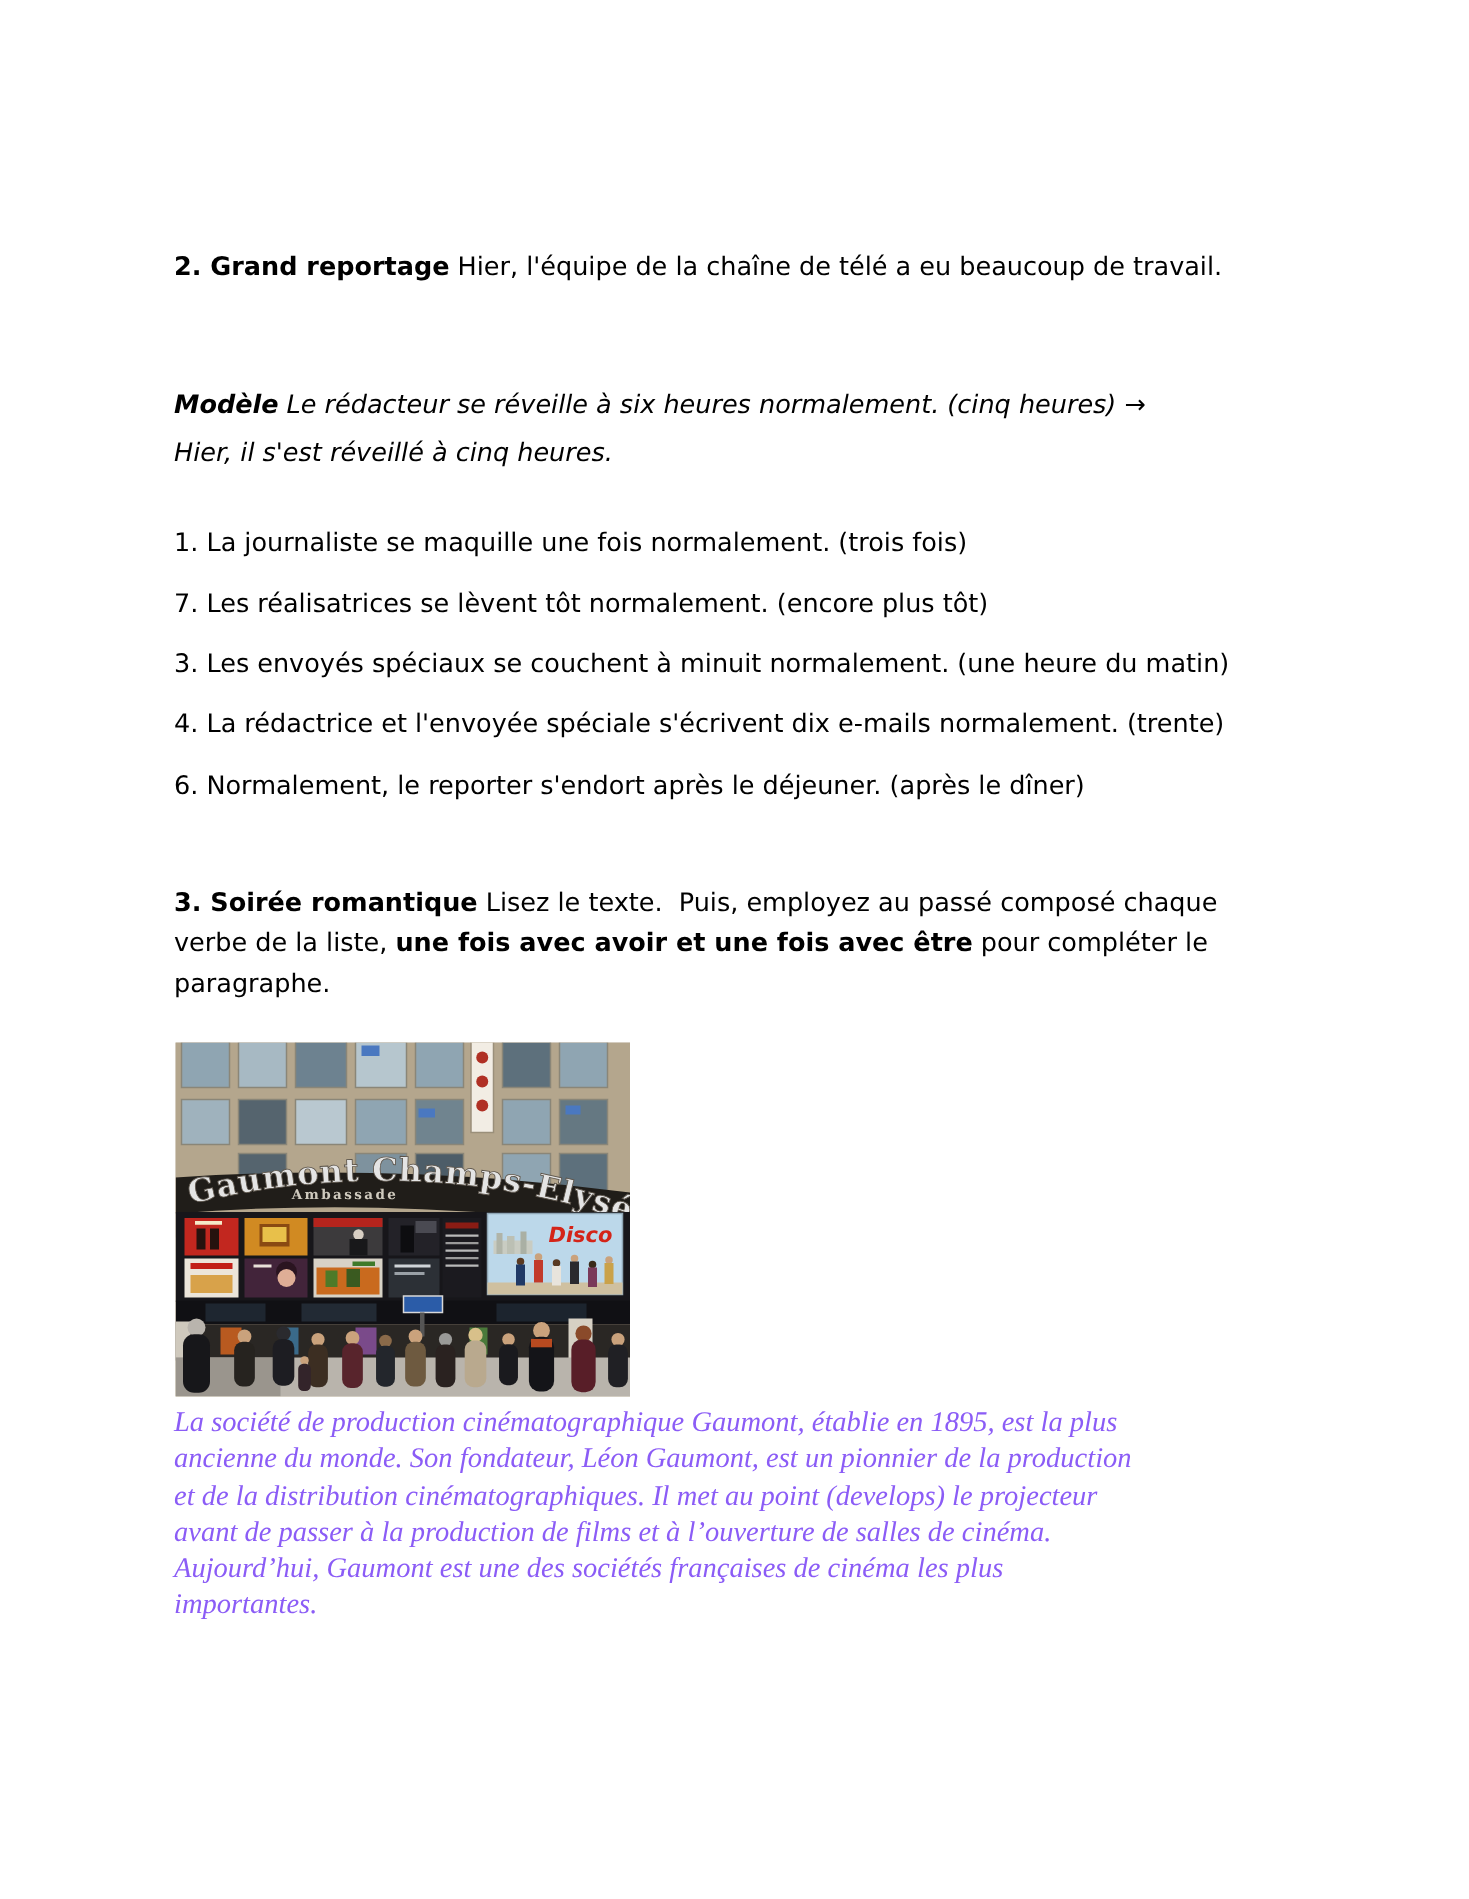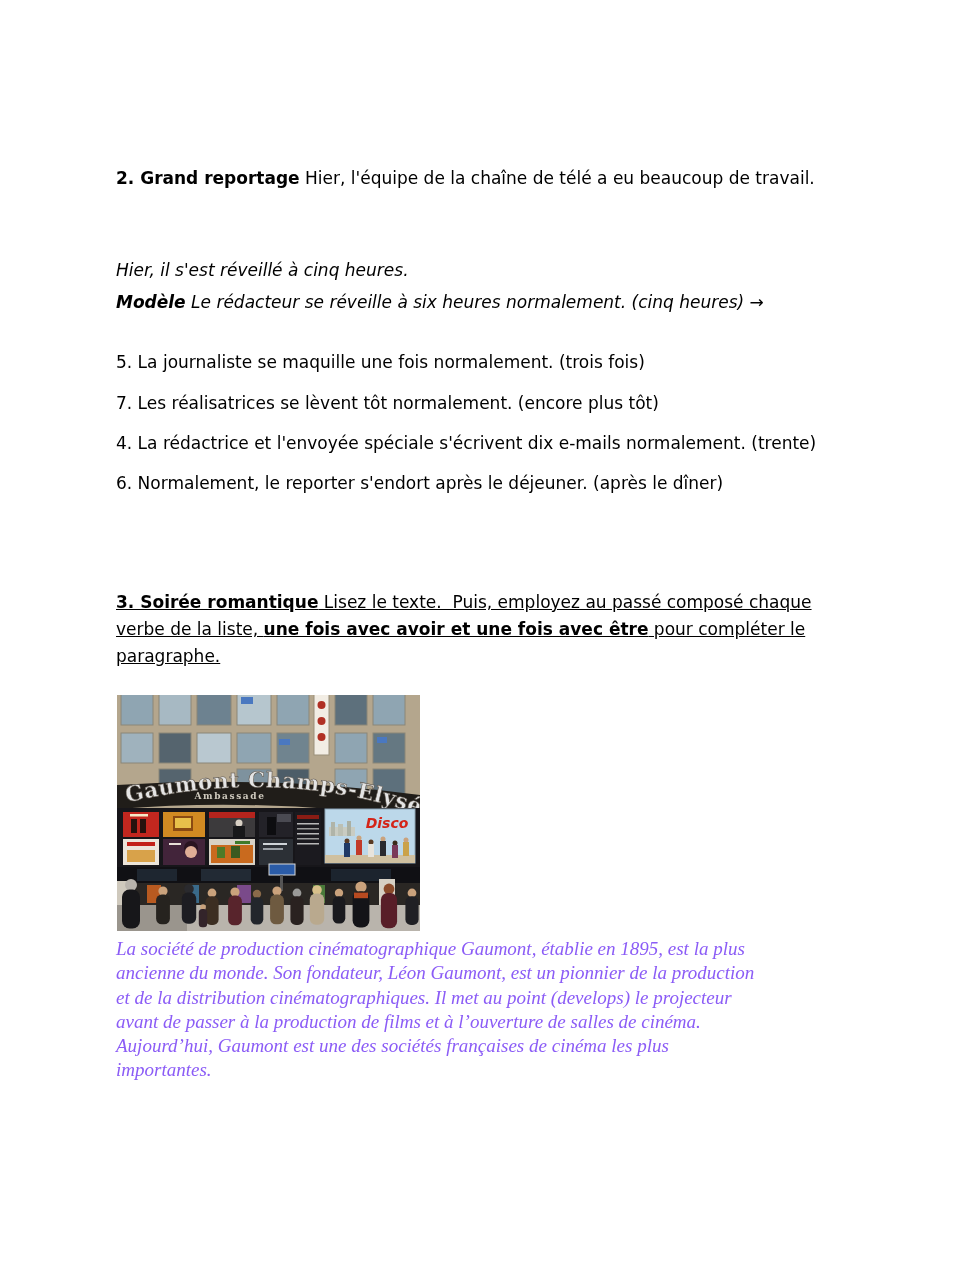--- a/index.html
+++ b/index.html
@@ -9,46 +9,47 @@
     font-family:"DejaVu Sans",sans-serif;
   }
   .block{position:absolute;left:116px;}
   .line{white-space:pre;}
   .b{font-weight:bold;}
   .comic{font-size:17px;}
   #ex2-intro{top:146px;line-height:32px;}
   #modele{top:238px;line-height:32px;font-style:italic;}
   #items{top:326px;}
   .item{height:40.4px;display:flex;align-items:center;white-space:pre;}
-  #ex3{top:573px;line-height:27px;text-decoration:underline;}
+  #ex3{top:573px;line-height:27px;}
   #photo{
     position:absolute;left:117px;top:679px;width:303px;height:236px;
     overflow:hidden;background:#b4a68d;
   }
   #reading{top:921px;line-height:24.3px;font-size:19px;
     font-family:Liberation Serif, serif;font-style:italic;color:#8b5cf6;}
   svg text{user-select:none;}
 </style>
 </head>
 <body>
 
 <div class="page">
 
   <div class="block comic" id="ex2-intro">
     <div class="line"><span class="b">2. Grand reportage</span><span> Hier, l'équipe de la chaîne de télé a eu beaucoup de travail.</span></div>
   </div>
 
   <div class="block comic" id="modele">
+    <div class="line"><span class="b">Modèle</span><span> Le rédacteur se réveille à six heures normalement. (cinq heures) →</span></div>
     <div class="line">Hier, il s'est réveillé à cinq heures.</div>
-    <div class="line"><span class="b">Modèle</span><span> Le rédacteur se réveille à six heures normalement. (cinq heures) →</span></div>
   </div>
 
   <div class="block comic" id="items">
-    <div class="item">5. La journaliste se maquille une fois normalement. (trois fois)</div>
+    <div class="item">1. La journaliste se maquille une fois normalement. (trois fois)</div>
     <div class="item">7. Les réalisatrices se lèvent tôt normalement. (encore plus tôt)</div>
+    <div class="item">3. Les envoyés spéciaux se couchent à minuit normalement. (une heure du matin)</div>
     <div class="item">4. La rédactrice et l'envoyée spéciale s'écrivent dix e-mails normalement. (trente)</div>
     <div class="item">6. Normalement, le reporter s'endort après le déjeuner. (après le dîner)</div>
   </div>
 
   <div class="block comic" id="ex3">
     <div class="line"><span class="b">3. Soirée romantique</span><span> Lisez le texte.  Puis, employez au passé composé chaque</span></div>
     <div class="line"><span>verbe de la liste, </span><span class="b">une fois avec avoir et une fois avec être</span><span> pour compléter le</span></div>
     <div class="line">paragraphe.</div>
   </div>
 

